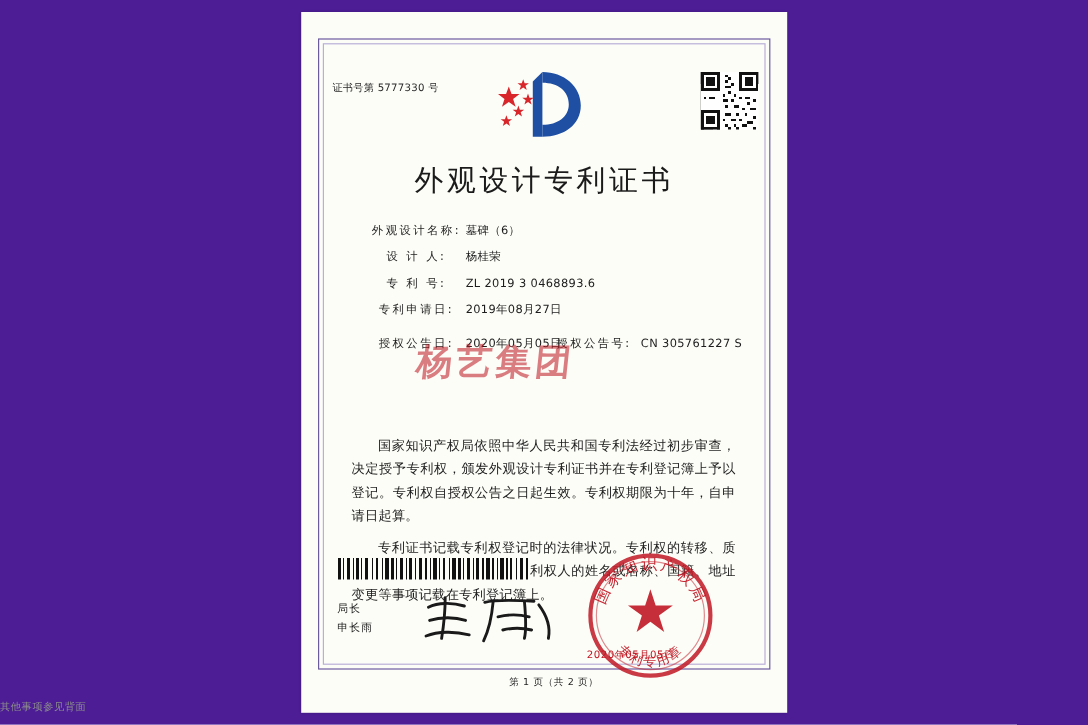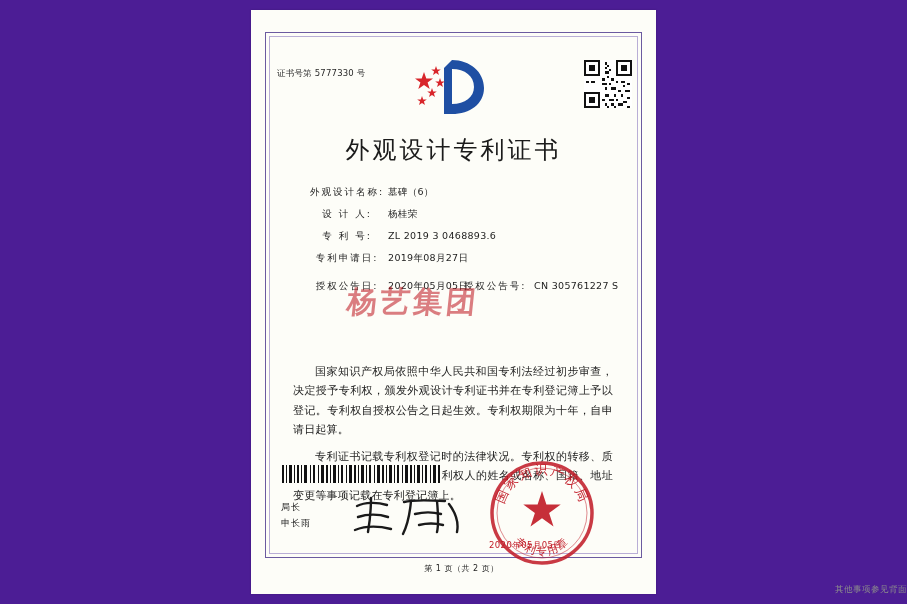--- a/index.html
+++ b/index.html
@@ -222,21 +222,21 @@
     text-align: center;
     font-size: 8px;
     color: #1d1d1d;
     letter-spacing: 0.5px;
   }
   .back-note {
     position: absolute;
     left: 0;
     right: 0;
     top: 584px;
-    text-align: right;
+    text-align: left;
     font-size: 8.5px;
     color: #8c8c8c;
     letter-spacing: 0.5px;
   }
 </style>
 </head>
 <body>
 
 <div class="page">
   <div class="sheet">

